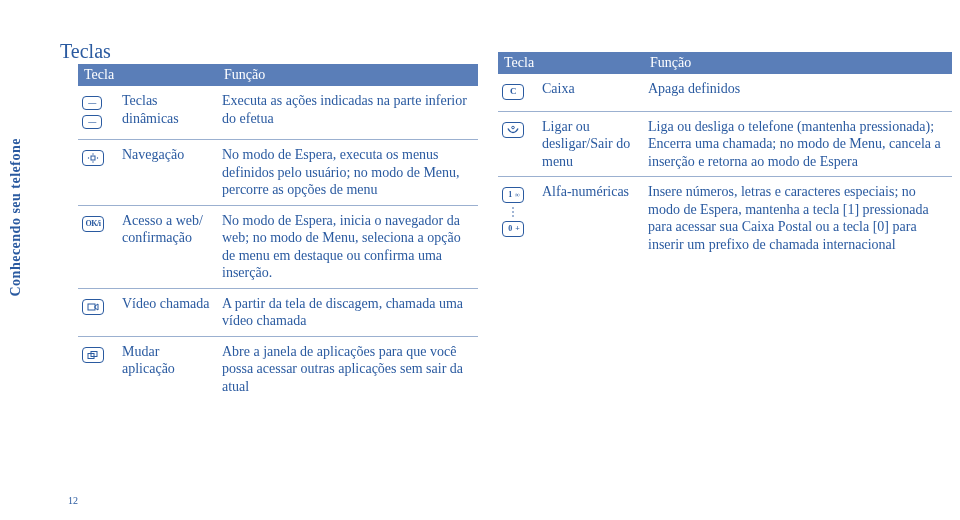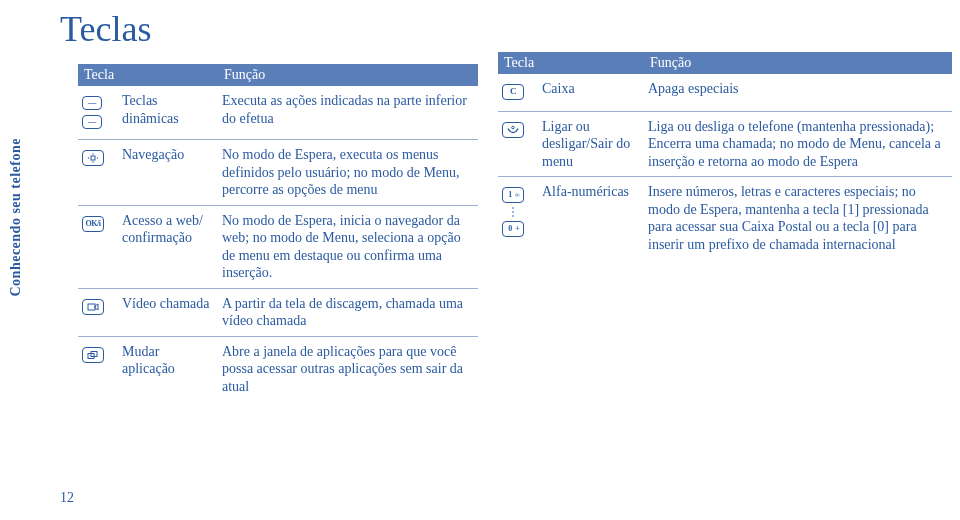--- a/index.html
+++ b/index.html
@@ -1,18 +1,18 @@
 <!DOCTYPE html>
 <html><head>
 <meta charset="utf-8">
 <style>
   * { margin: 0; padding: 0; box-sizing: border-box; }
   body { width: 960px; height: 520px; font-family: Georgia, 'Times New Roman', serif; background: #fff; color: #2a5aa0; position: relative; }
   
-  .page-title { position: absolute; top: 8px; left: 60px; font-size: 36px; font-weight: 400; }
+  .page-title { position: absolute; top: 40px; left: 60px; font-size: 20px; font-weight: 400; }
   
   .sidebar-label { position: absolute; top: 138px; left: 8px; writing-mode: vertical-rl; text-orientation: mixed; transform: rotate(180deg); font-size: 14px; font-weight: bold; letter-spacing: 0.5px; }
   
   .left-table { position: absolute; top: 64px; left: 78px; width: 400px; }
   .right-table { position: absolute; top: 52px; left: 498px; width: 454px; }
   
   .tbl { width: 100%; border-collapse: collapse; }
   .tbl th { text-align: left; font-size: 14px; font-weight: 400; padding: 5px 6px 5px 4px; }
   .tbl th:first-child { padding-left: 0; }
   .tbl .hdr-row { background: #5a7eb8; color: #fff; }
@@ -22,21 +22,21 @@
   .tbl td.key-cell { width: 100px; padding-right: 8px; }
   .right-table .tbl td.key-cell { width: 106px; }
   .tbl tr.no-border td { border-bottom: none; }
   
   .key-icon { display: inline-block; border: 1.5px solid #2a5aa0; border-radius: 4px; width: 22px; height: 16px; position: relative; margin-right: 3px; }
   .key-icon.small { width: 20px; height: 14px; }
   .key-icon svg { position: absolute; top: 50%; left: 50%; transform: translate(-50%, -50%); }
   .key-icon .txt { position: absolute; top: 50%; left: 50%; transform: translate(-50%, -50%); font-size: 8px; font-weight: bold; letter-spacing: -0.5px; }
   .icon-stack { display: flex; flex-direction: column; gap: 3px; align-items: flex-start; }
   
-  .page-num { position: absolute; bottom: 14px; left: 60px; font-size: 14px; }
+  .page-num { position: absolute; bottom: 14px; left: 68px; font-size: 10px; }
 </style>
 </head>
 <body>
 
 <div class="page-title">Teclas</div>
 <div class="sidebar-label">Conhecendo seu telefone</div>
 
 <div class="left-table">
   <table class="tbl">
     <tbody>
@@ -100,21 +100,21 @@
     <tbody>
         <tr class="hdr-row">
       <th colspan="2">Tecla</th>
       <th>Função</th>
     </tr>
     <tr>
       <td class="icon-cell">
         <span class="key-icon"><span class="txt" style="font-size:9px;">C</span></span>
       </td>
       <td class="key-cell">Caixa</td>
-      <td>Apaga especiais</td>
+      <td>Apaga definidos</td>
     </tr>
     <tr>
       <td class="icon-cell">
         <span class="key-icon"><svg width="14" height="9" viewBox="0 0 14 9">
                 <path d="M2 3 Q4 7 7 7 Q10 7 12 3" fill="none" stroke="#2a5aa0" stroke-width="1.4"></path>
                 <circle cx="7" cy="2" r="1.3" fill="none" stroke="#2a5aa0" stroke-width="1"></circle>
               </svg></span>
       </td>
       <td class="key-cell">Ligar ou desligar/Sair do menu</td>
       <td>Liga ou desliga o telefone (mantenha pressionada); Encerra uma chamada; no modo de Menu, cancela a inserção e retorna ao modo de Espera</td>

